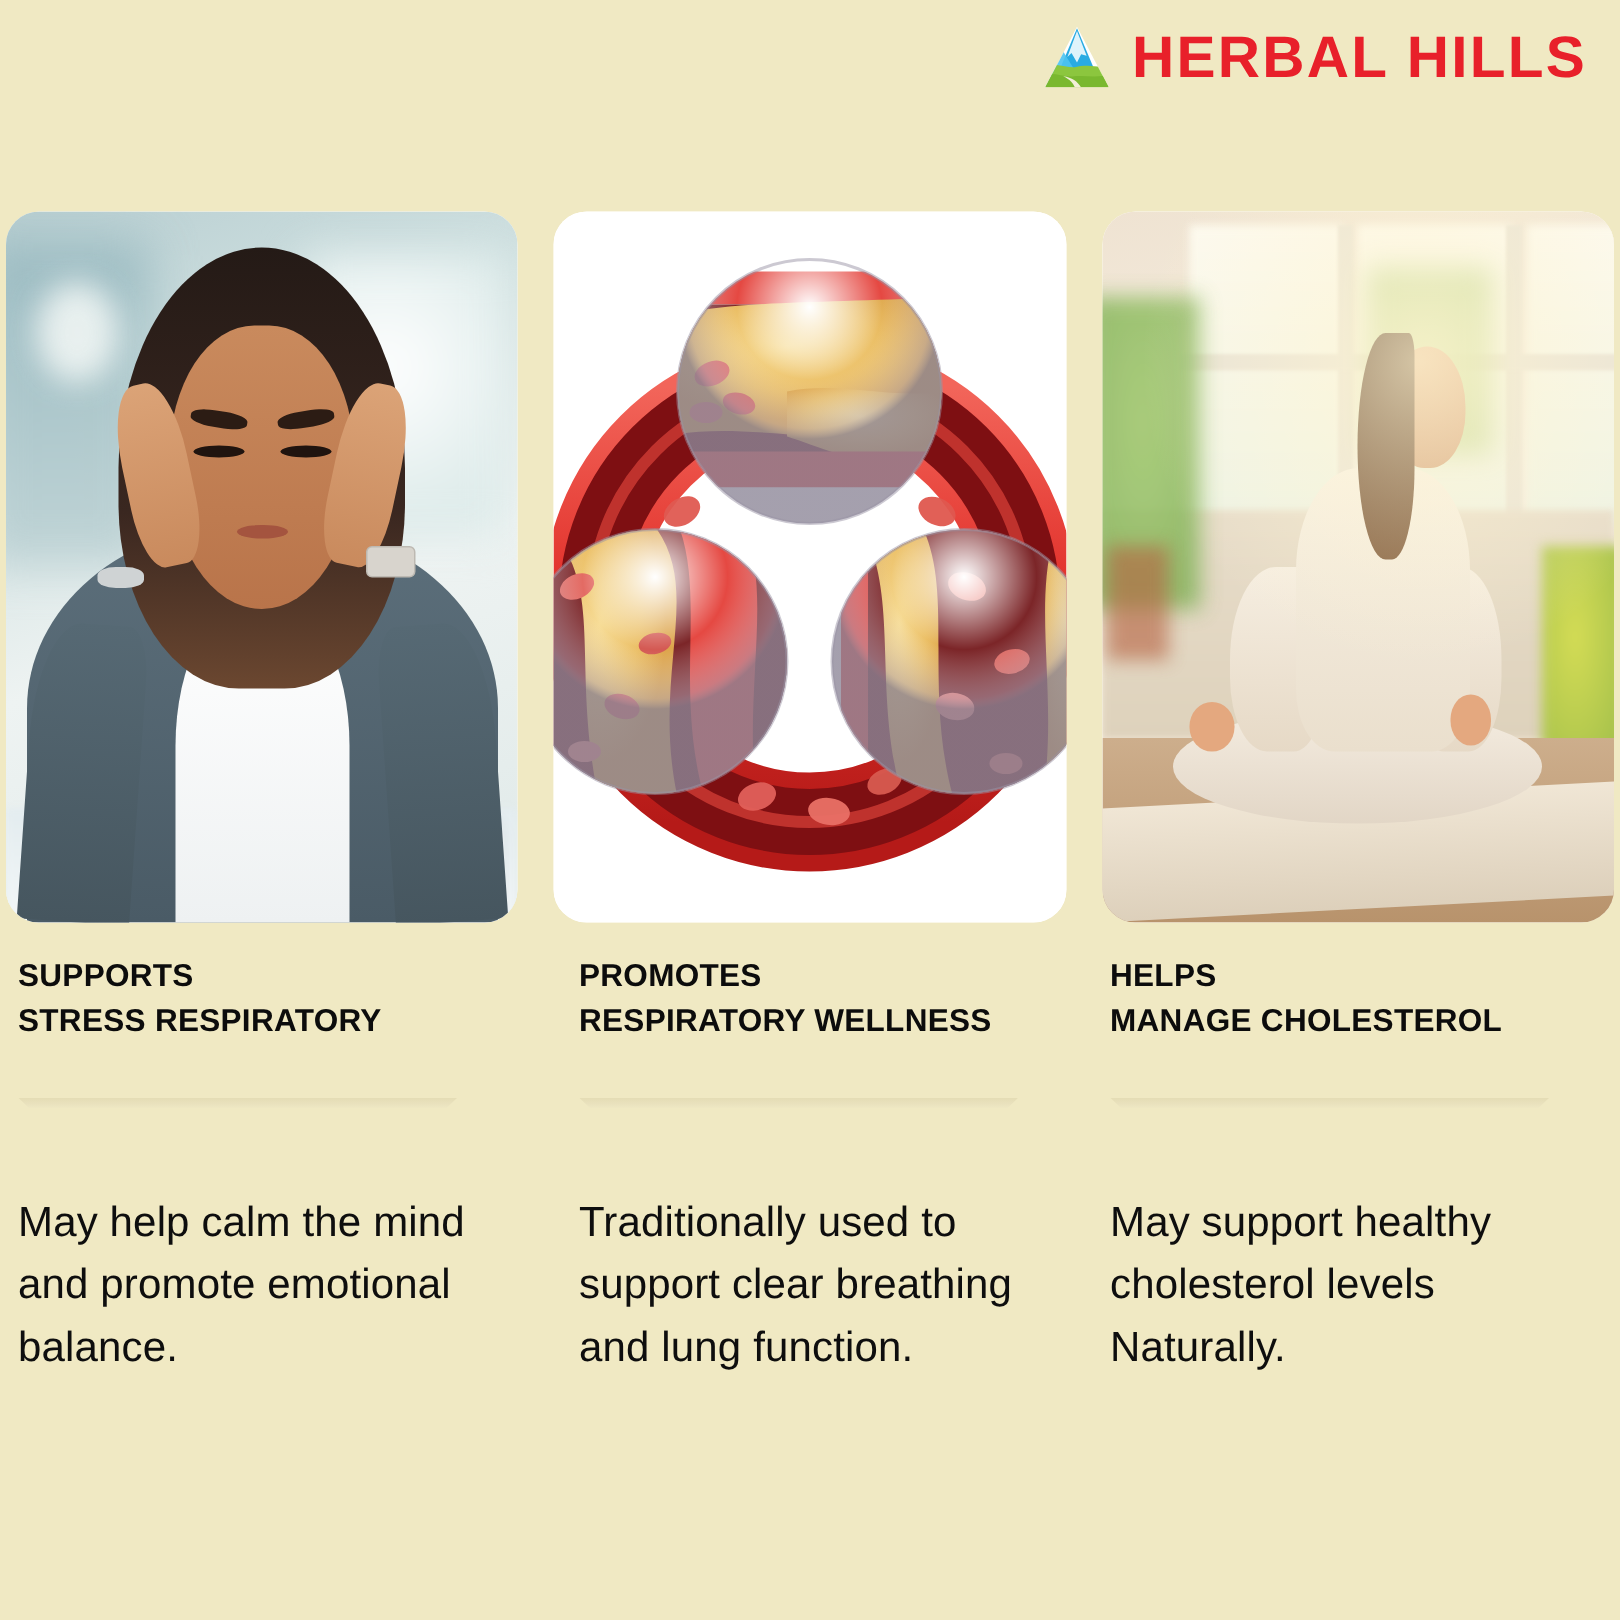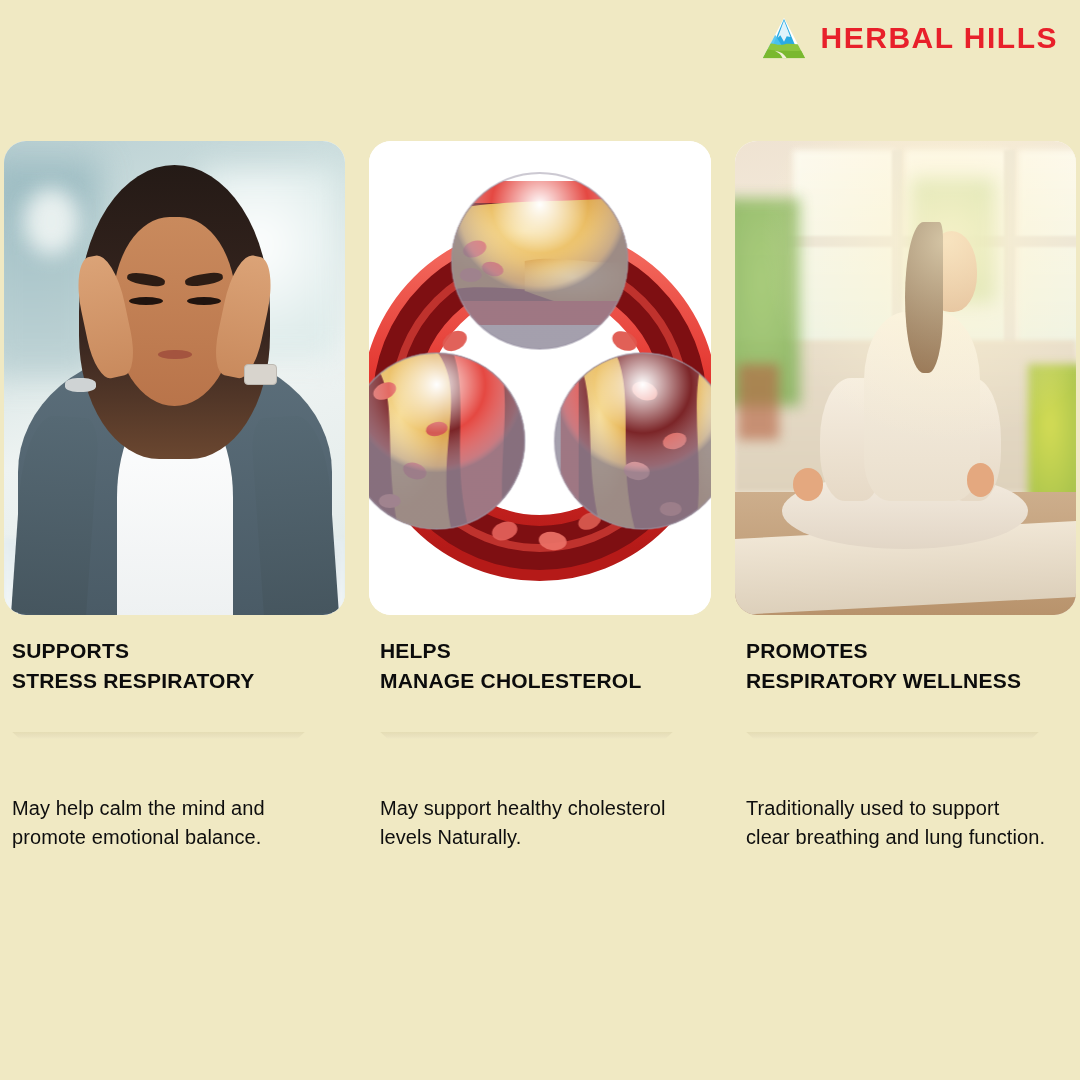--- a/index.html
+++ b/index.html
@@ -12,21 +12,21 @@
   }
   .page{position:relative;width:1080px;height:1080px;}
 
   
   .brand{
     position:absolute;top:16px;right:22px;
     display:flex;align-items:center;gap:14px;
   }
   .brand-mark{width:46px;height:44px;display:block;}
   .brand-name{
-    font-size:30px;font-weight:bold;letter-spacing:1.5px;
+    font-size:39px;font-weight:bold;letter-spacing:1.5px;
     color:#e8202a;line-height:1;white-space:nowrap;
   }
 
   
   .cards{
     position:absolute;top:141px;left:0;width:1080px;height:474px;
     display:flex;gap:24px;padding:0 4px;box-sizing:border-box;
   }
   .card{
     flex:1 1 0;border-radius:22px;overflow:hidden;position:relative;
@@ -147,21 +147,21 @@
     position:relative;height:10px;margin:36px 0 0 0;
   }
   .divider .bar{
     position:absolute;left:0;top:0;height:7px;width:293px;
     background:linear-gradient(180deg,#e4dcb4,#e9e1bd 55%,#efe8c4);
     clip-path:polygon(0 0,100% 0,97.5% 100%,2.5% 100%);
     opacity:.95;
   }
   .body-text{
     margin:52px 0 0 0;
-    font-size:20px;line-height:1.48;color:#0e0e0e;font-weight:normal;
+    font-size:28px;line-height:1.48;color:#0e0e0e;font-weight:normal;
     letter-spacing:.1px;
   }
 </style>
 </head>
 <body>
 
 <div class="page">
 
   <div class="brand">
     <svg class="brand-mark" viewBox="0 0 100 96">
@@ -336,33 +336,33 @@
 
     <div class="col c1">
       <h2 class="heading">SUPPORTS</h2>
       <h2 class="heading">STRESS RESPIRATORY</h2>
       <div class="divider">
           <div class="bar"></div>
         </div>
       <p class="body-text">May help calm the mind and promote emotional balance.</p>
     </div>
 
+    <div class="col c3">
+      <h2 class="heading">PROMOTES</h2>
+      <h2 class="heading">RESPIRATORY WELLNESS</h2>
+      <div class="divider">
+          <div class="bar"></div>
+        </div>
+      <p class="body-text">Traditionally used to support clear breathing and lung function.</p>
+    </div>
+
     <div class="col c2">
       <h2 class="heading">HELPS</h2>
       <h2 class="heading">MANAGE CHOLESTEROL</h2>
       <div class="divider">
           <div class="bar"></div>
         </div>
       <p class="body-text">May support healthy cholesterol levels Naturally.</p>
     </div>
 
-    <div class="col c3">
-      <h2 class="heading">PROMOTES</h2>
-      <h2 class="heading">RESPIRATORY WELLNESS</h2>
-      <div class="divider">
-          <div class="bar"></div>
-        </div>
-      <p class="body-text">Traditionally used to support clear breathing and lung function.</p>
-    </div>
-
   </div>
 
 </div>
 
 </body></html>

